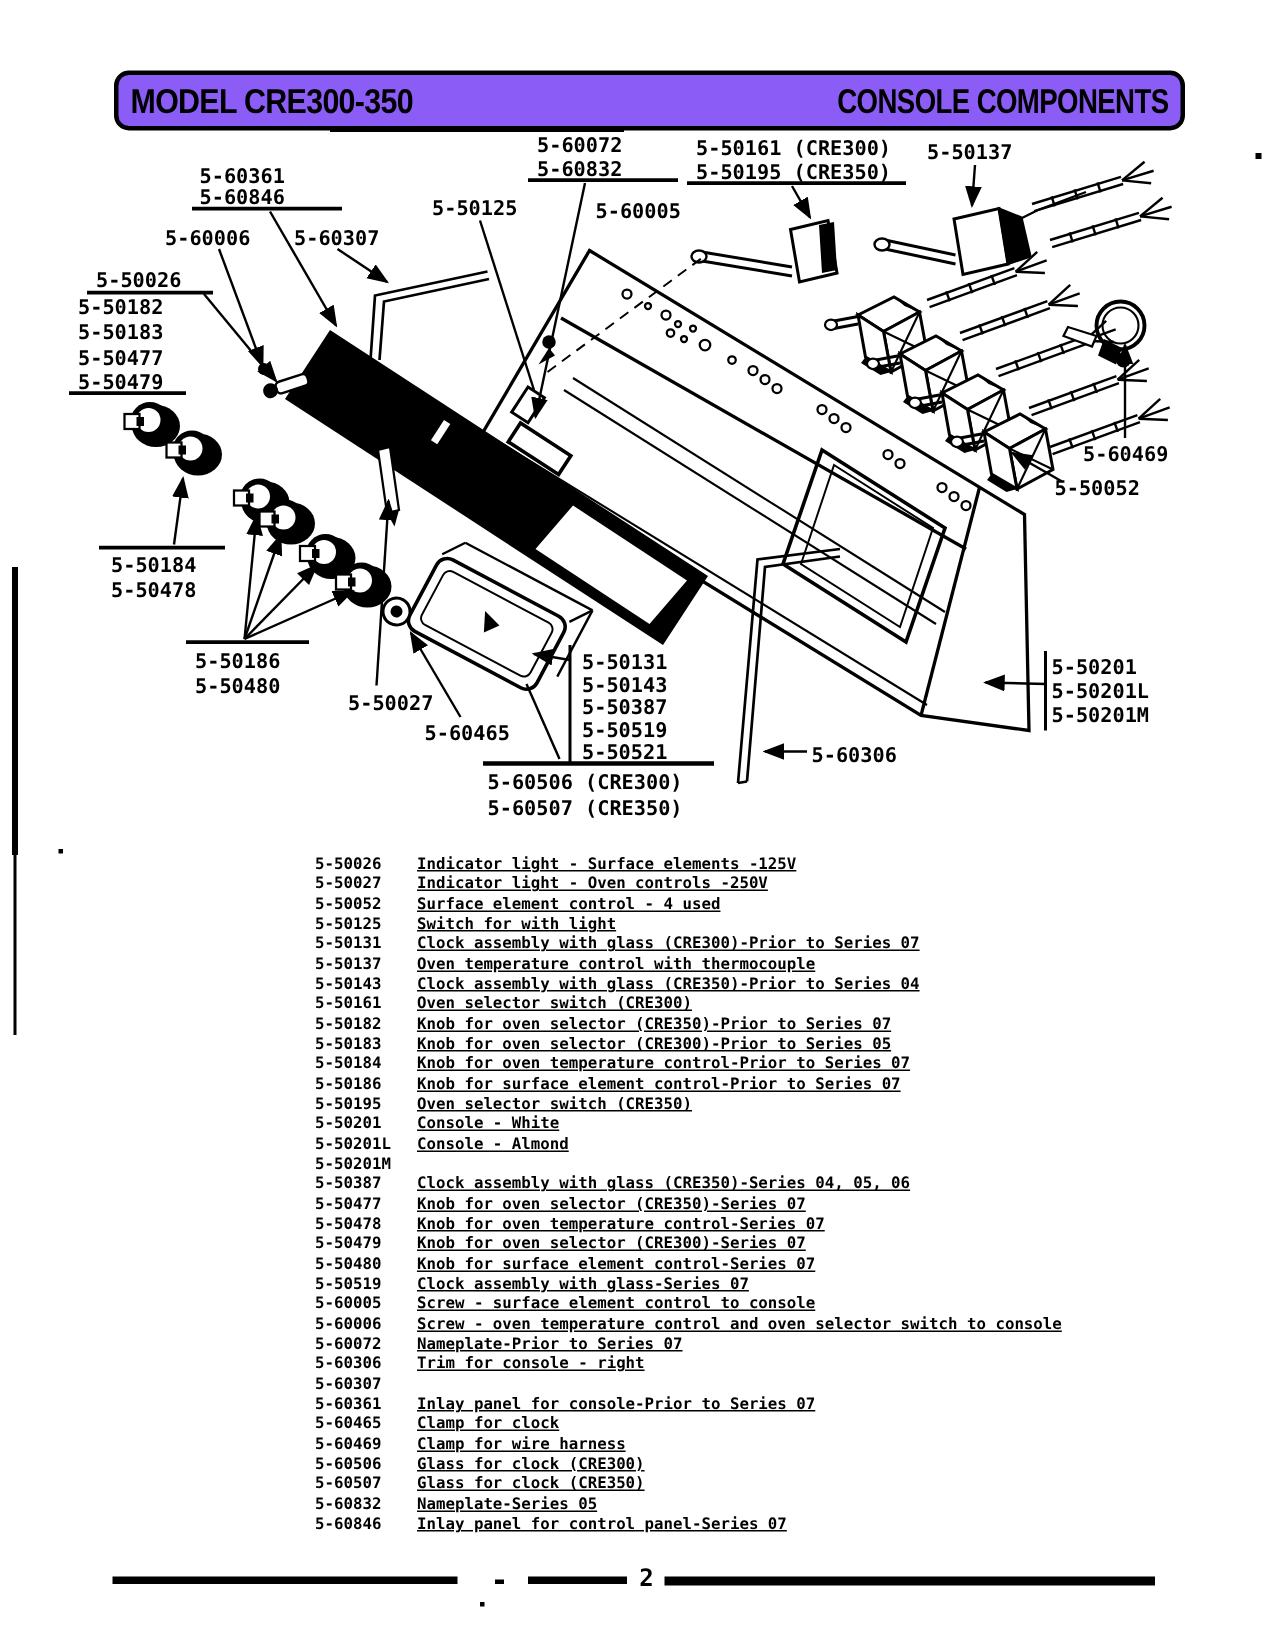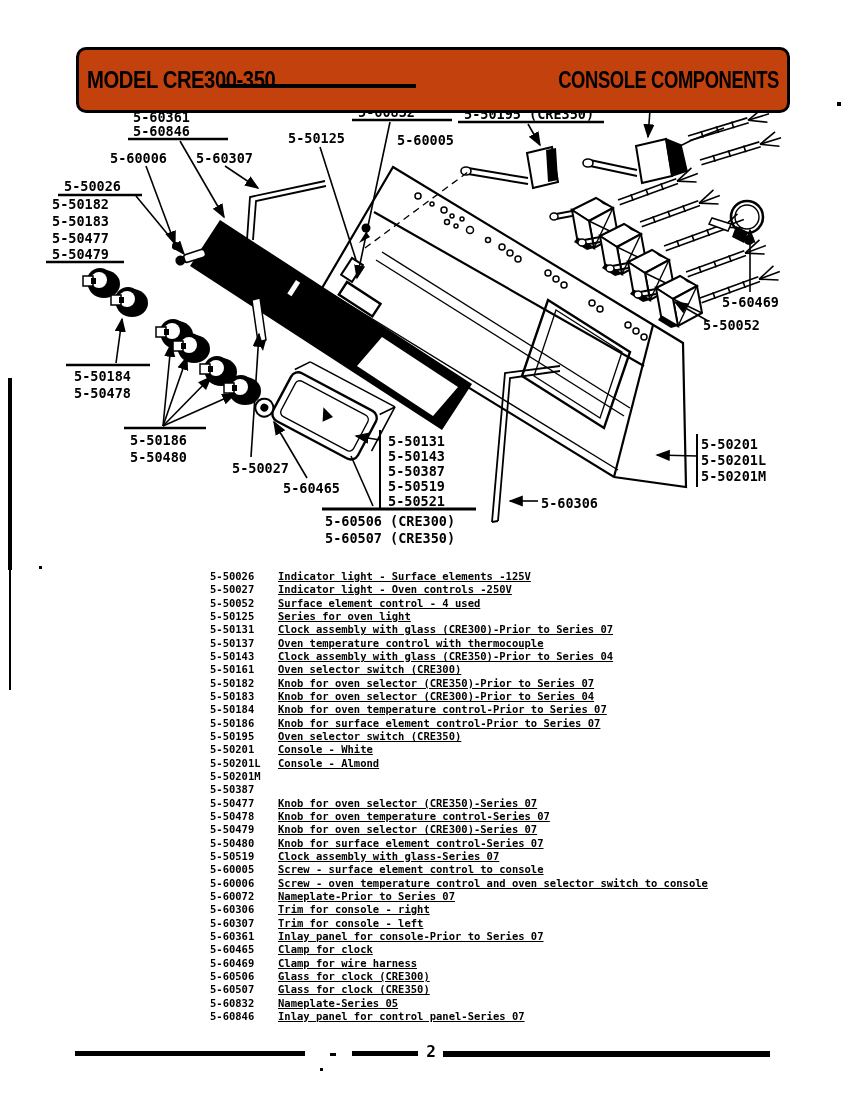--- a/index.html
+++ b/index.html
@@ -1,21 +1,21 @@
 <!DOCTYPE html>
 <html><head>
 <meta charset="utf-8">
 <style>
   html,body{margin:0;padding:0;background:#e8e8e4;}
   #page{position:relative;width:848px;height:1100px;background:#ffffff;overflow:hidden;
         font-family:"DejaVu Sans Mono", monospace;color:#000;}
   
   #hdrbox{position:absolute;left:76px;top:47px;width:692px;height:34px;
           border:3px solid #000;border-radius:10px;display:flex;align-items:center;
-          justify-content:space-between;padding:13px 8px;background:#c2410c;}
+          justify-content:space-between;padding:0 8px;background:#8b5cf6;}
   .hdrtxt{font-family:"Liberation Sans", sans-serif;font-weight:bold;font-size:23px;
           letter-spacing:-0.5px;white-space:nowrap;}
   #hdr-model{transform:scaleX(0.88);transform-origin:left center;}
   #hdr-section{transform:scaleX(0.80);transform-origin:right center;}
   #hdr-shadow{position:absolute;left:220px;top:84px;width:196px;height:4px;background:#000;}
   
   #diag{position:absolute;left:0;top:0;width:848px;height:1100px;}
   text.callout{font-family:"DejaVu Sans Mono", monospace;font-weight:bold;font-size:13.5px;fill:#000;}
   
   #parts{position:absolute;left:210px;top:570px;width:600px;}
@@ -297,21 +297,21 @@
       <div class="prow">
         <span class="pn">5-50027</span>
         <span class="pd">Indicator light - Oven controls -250V</span>
       </div>
       <div class="prow">
         <span class="pn">5-50052</span>
         <span class="pd">Surface element control - 4 used</span>
       </div>
       <div class="prow">
         <span class="pn">5-50125</span>
-        <span class="pd">Series for oven light</span>
+        <span class="pd">Switch for with light</span>
       </div>
       <div class="prow">
         <span class="pn">5-50131</span>
         <span class="pd">Clock assembly with glass (CRE300)-Prior to Series 07</span>
       </div>
       <div class="prow">
         <span class="pn">5-50137</span>
         <span class="pd">Oven temperature control with thermocouple</span>
       </div>
       <div class="prow">
@@ -321,21 +321,21 @@
       <div class="prow">
         <span class="pn">5-50161</span>
         <span class="pd">Oven selector switch (CRE300)</span>
       </div>
       <div class="prow">
         <span class="pn">5-50182</span>
         <span class="pd">Knob for oven selector (CRE350)-Prior to Series 07</span>
       </div>
       <div class="prow">
         <span class="pn">5-50183</span>
-        <span class="pd">Knob for oven selector (CRE300)-Prior to Series 04</span>
+        <span class="pd">Knob for oven selector (CRE300)-Prior to Series 05</span>
       </div>
       <div class="prow">
         <span class="pn">5-50184</span>
         <span class="pd">Knob for oven temperature control-Prior to Series 07</span>
       </div>
       <div class="prow">
         <span class="pn">5-50186</span>
         <span class="pd">Knob for surface element control-Prior to Series 07</span>
       </div>
       <div class="prow">
@@ -348,20 +348,21 @@
       </div>
       <div class="prow">
         <span class="pn">5-50201L</span>
         <span class="pd">Console - Almond</span>
       </div>
       <div class="prow">
         <span class="pn">5-50201M</span>
       </div>
       <div class="prow">
         <span class="pn">5-50387</span>
+        <span class="pd">Clock assembly with glass (CRE350)-Series 04, 05, 06</span>
       </div>
       <div class="prow">
         <span class="pn">5-50477</span>
         <span class="pd">Knob for oven selector (CRE350)-Series 07</span>
       </div>
       <div class="prow">
         <span class="pn">5-50478</span>
         <span class="pd">Knob for oven temperature control-Series 07</span>
       </div>
       <div class="prow">
@@ -387,21 +388,20 @@
       <div class="prow">
         <span class="pn">5-60072</span>
         <span class="pd">Nameplate-Prior to Series 07</span>
       </div>
       <div class="prow">
         <span class="pn">5-60306</span>
         <span class="pd">Trim for console - right</span>
       </div>
       <div class="prow">
         <span class="pn">5-60307</span>
-        <span class="pd">Trim for console - left</span>
       </div>
       <div class="prow">
         <span class="pn">5-60361</span>
         <span class="pd">Inlay panel for console-Prior to Series 07</span>
       </div>
       <div class="prow">
         <span class="pn">5-60465</span>
         <span class="pd">Clamp for clock</span>
       </div>
       <div class="prow">

